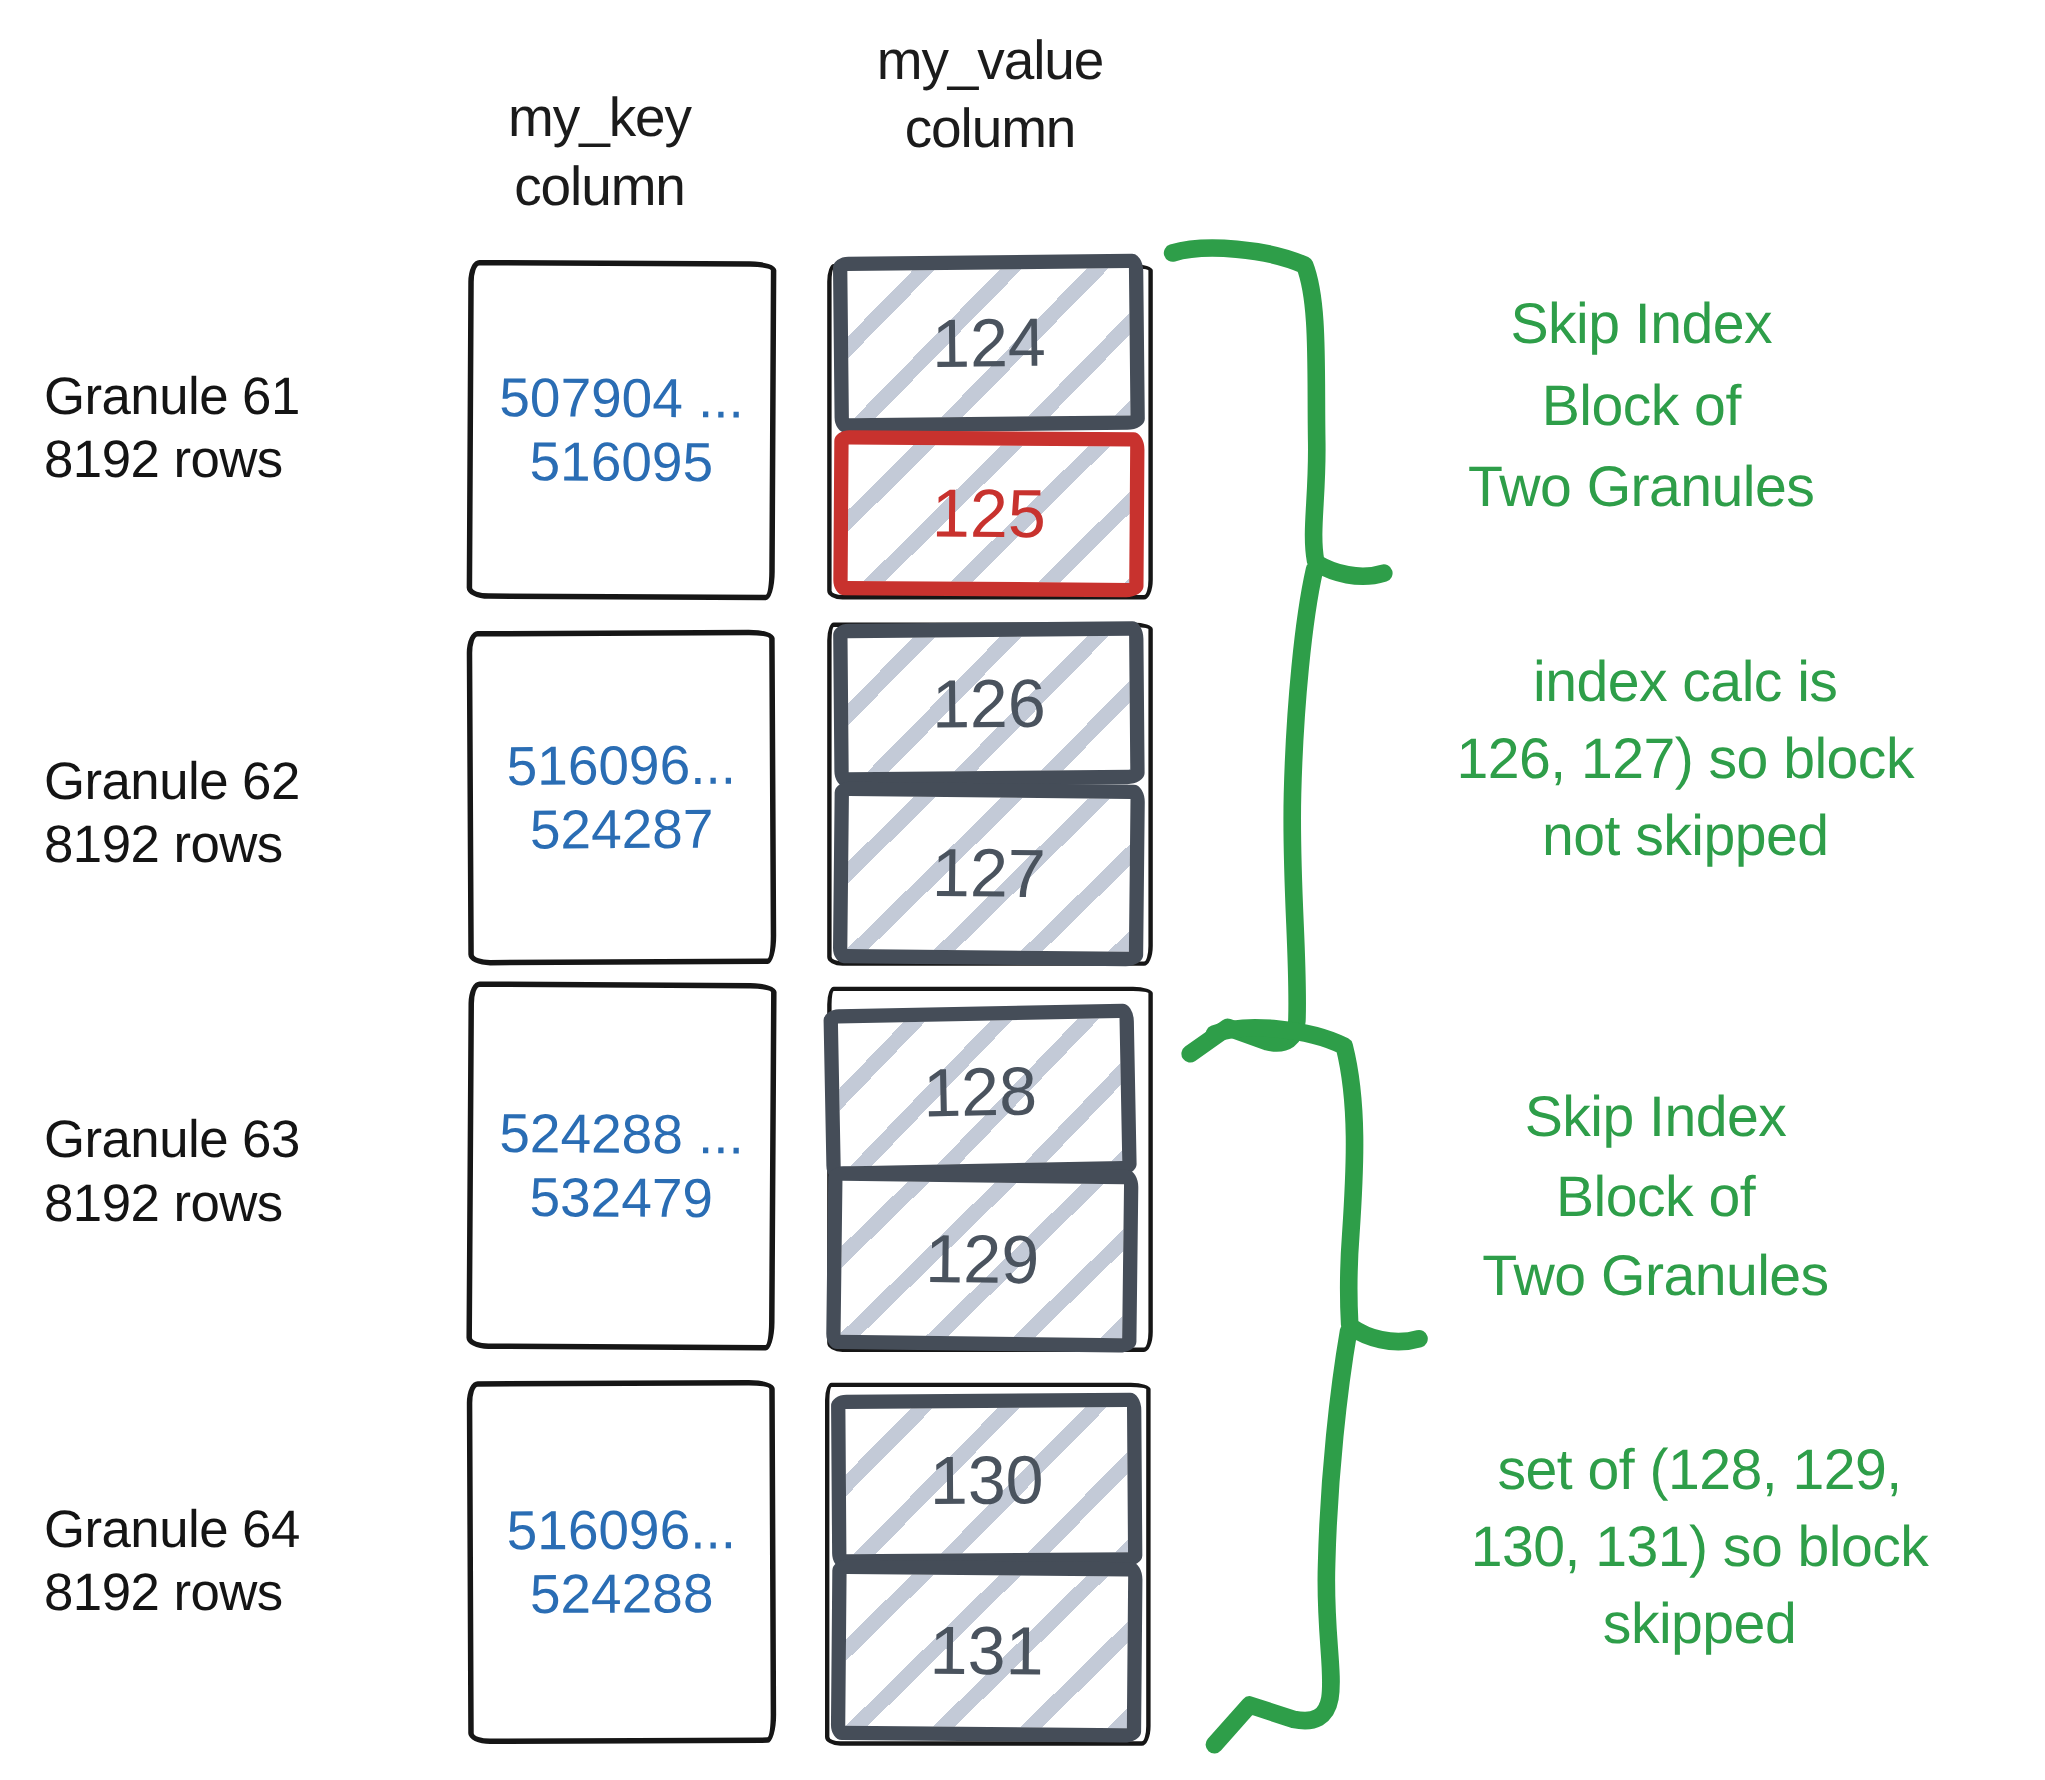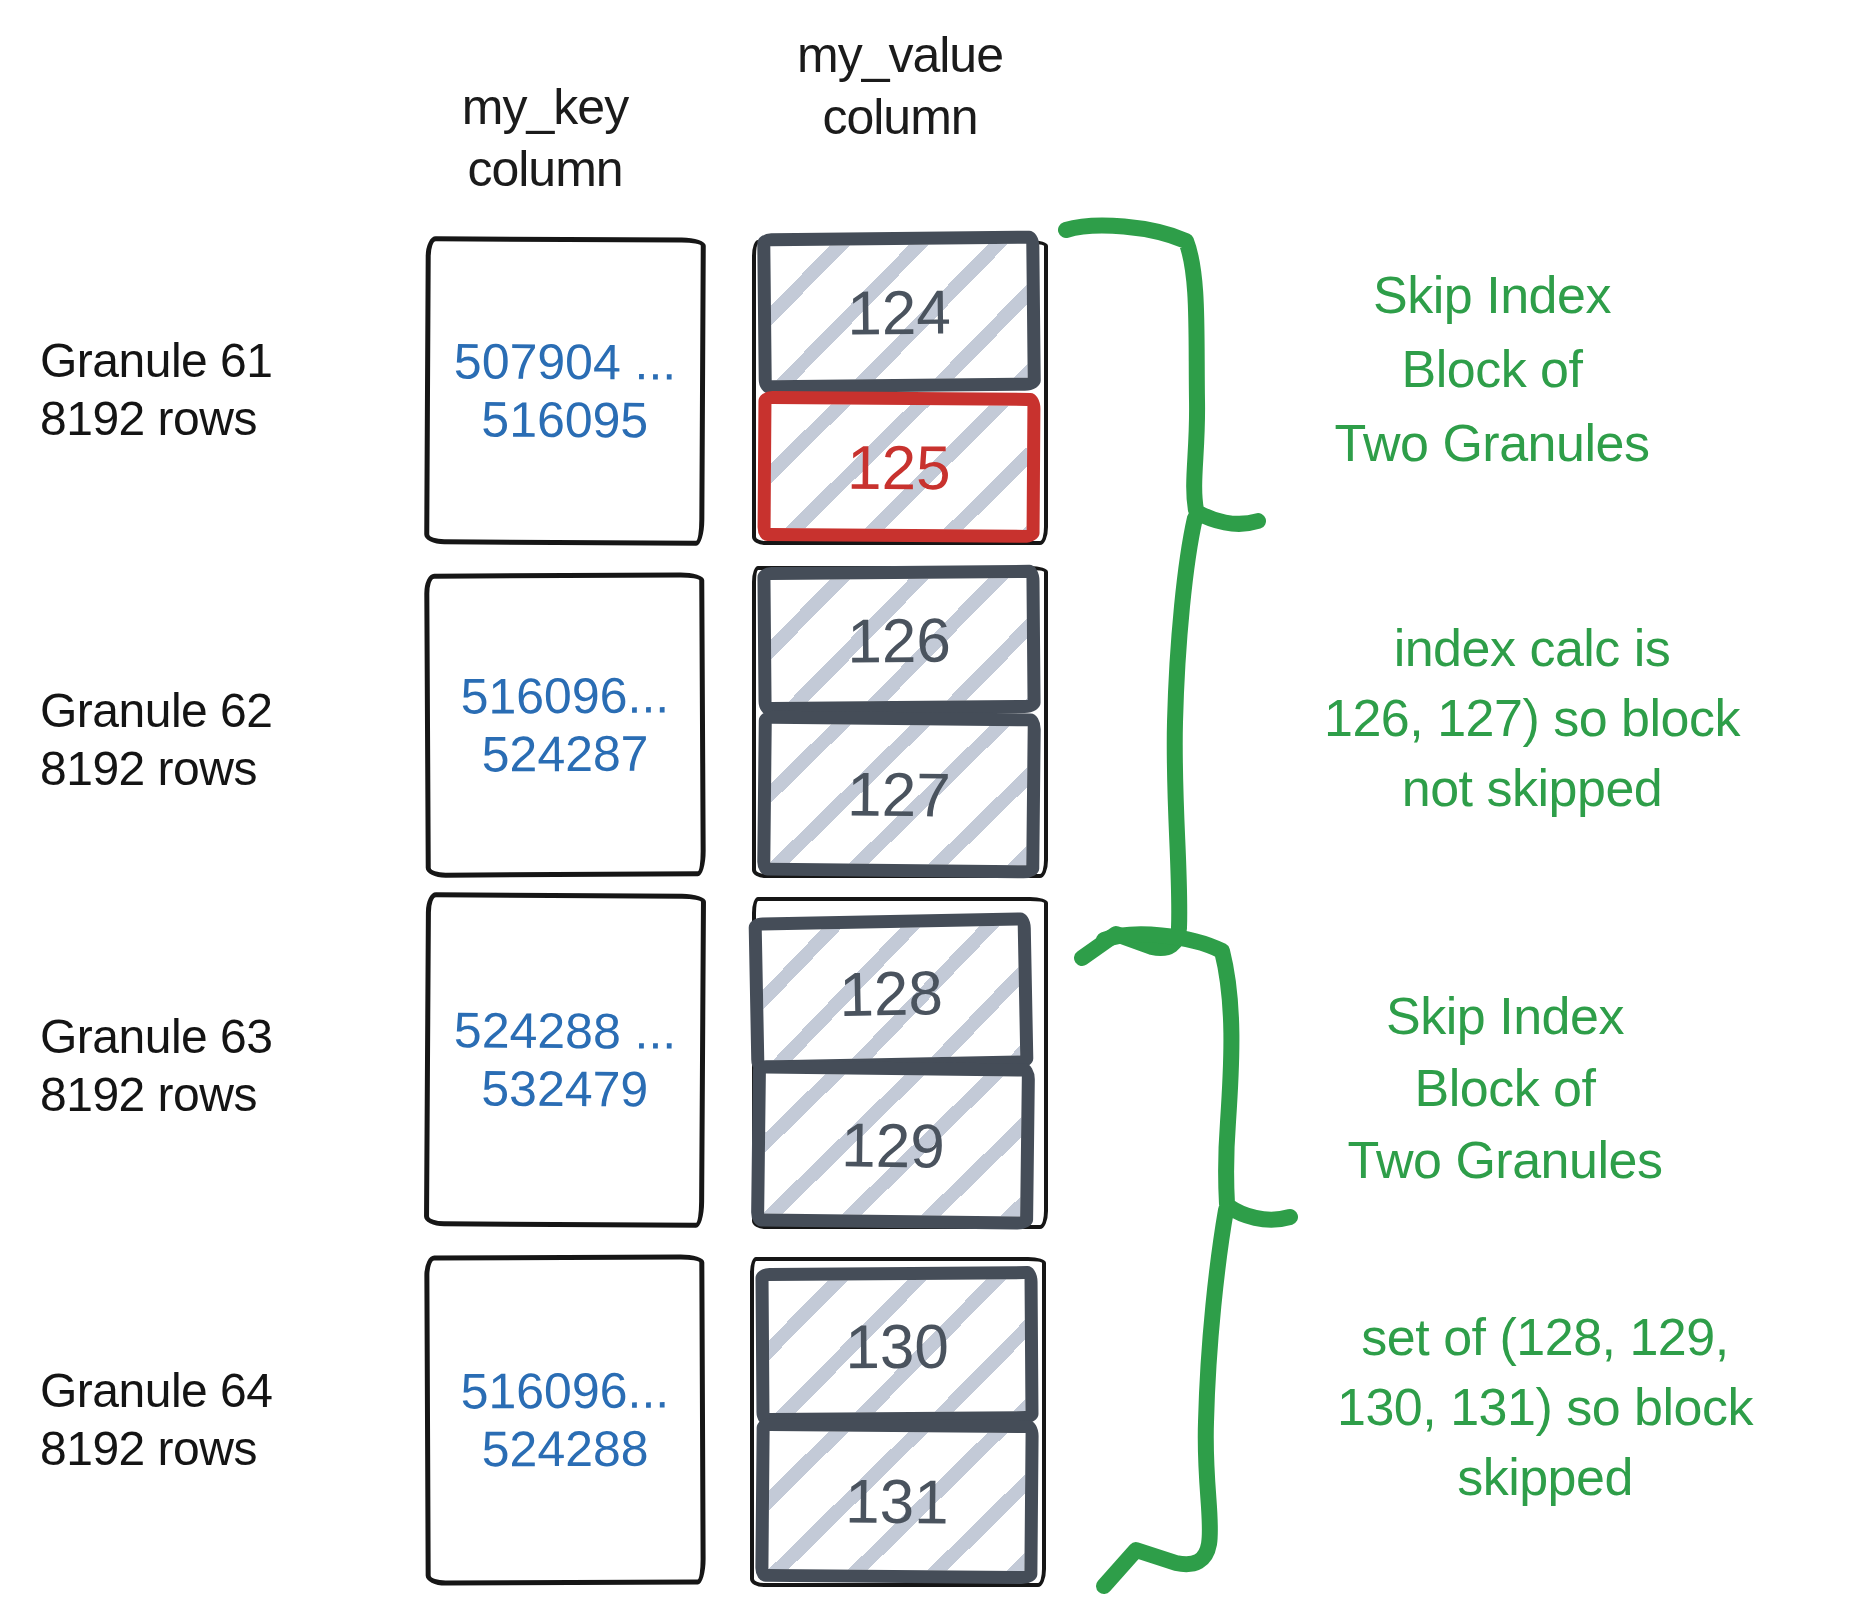--- a/index.html
+++ b/index.html
@@ -190,21 +190,21 @@
            L 1136 1550
            L 1104 1586"></path>
     </g>
   </svg>
 
   <div class="ann" style="left:1242px;top:258px;line-height:74px;">
     <div>Skip Index</div>
     <div>Block of</div>
     <div>Two Granules</div>
   </div>
-  <div class="ann" style="left:1282px;top:585px;line-height:70px;margin-top:28px;">
+  <div class="ann" style="left:1282px;top:585px;line-height:70px;">
     <div>index calc is</div>
     <div>126, 127) so block</div>
     <div>not skipped</div>
   </div>
   <div class="ann" style="left:1255px;top:980px;line-height:72px;">
     <div>Skip Index</div>
     <div>Block of</div>
     <div>Two Granules</div>
   </div>
   <div class="ann" style="left:1295px;top:1302px;line-height:70px;">

